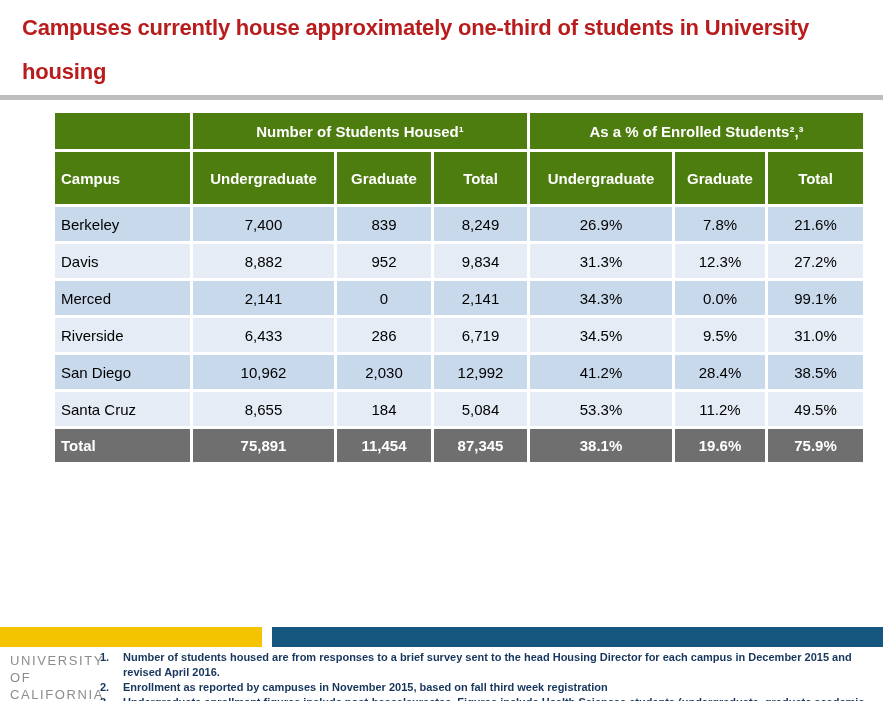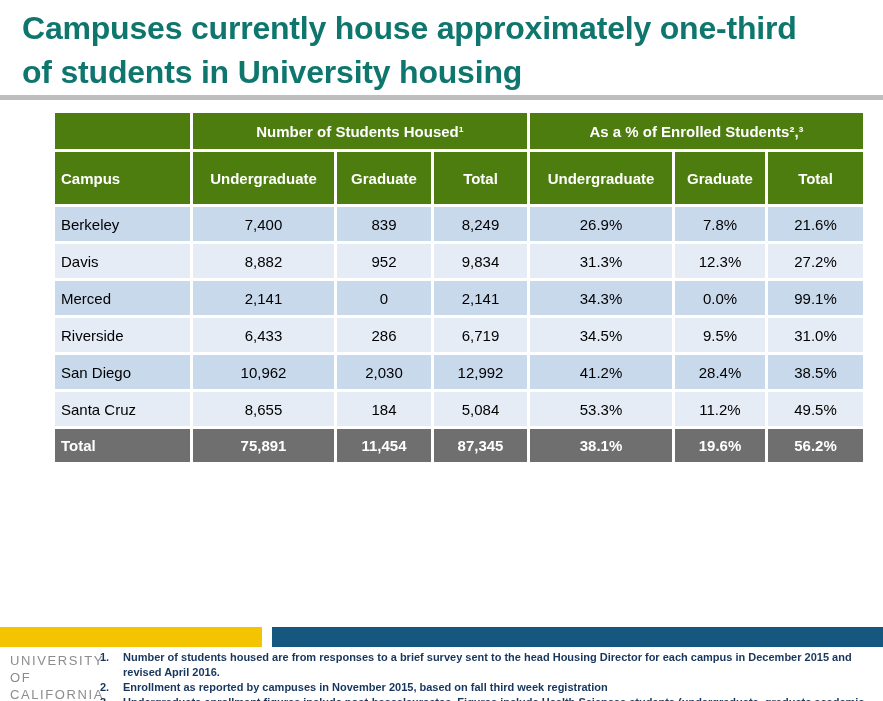--- a/index.html
+++ b/index.html
@@ -6,21 +6,21 @@
   html,body { background:#ffffff; }
   .slide {
     position:relative;
     width:883px; height:701px;
     background:#ffffff;
     font-family:"Liberation Sans", sans-serif;
     overflow:hidden;
   }
   .title {
     position:absolute; left:22px; top:6px; width:812px;
-    font-size:32px; font-weight:bold; color:#0f766e;
+    font-size:22px; font-weight:bold; color:#b91c1c;
     line-height:44px; letter-spacing:-0.2px;
   }
   .divider {
     position:absolute; left:0; top:95px; width:883px; height:5px;
     background:#bebebe;
   }
   .table-wrap { position:absolute; left:52px; top:110px; }
   table.housing {
     border-collapse:separate; border-spacing:3px;
     font-size:15px; color:#000;
@@ -154,21 +154,21 @@
           <td>11.2%</td>
           <td>49.5%</td>
         </tr>
         <tr class="total-row">
           <td class="campus">Total</td>
           <td>75,891</td>
           <td>11,454</td>
           <td>87,345</td>
           <td>38.1%</td>
           <td>19.6%</td>
-          <td>56.2%</td>
+          <td>75.9%</td>
         </tr>
       </tbody>
     </table>
   </div>
 
   <div class="bar-yellow"></div>
   <div class="bar-blue"></div>
 
   <div class="uc-logo">
     <div>UNIVERSITY</div>

